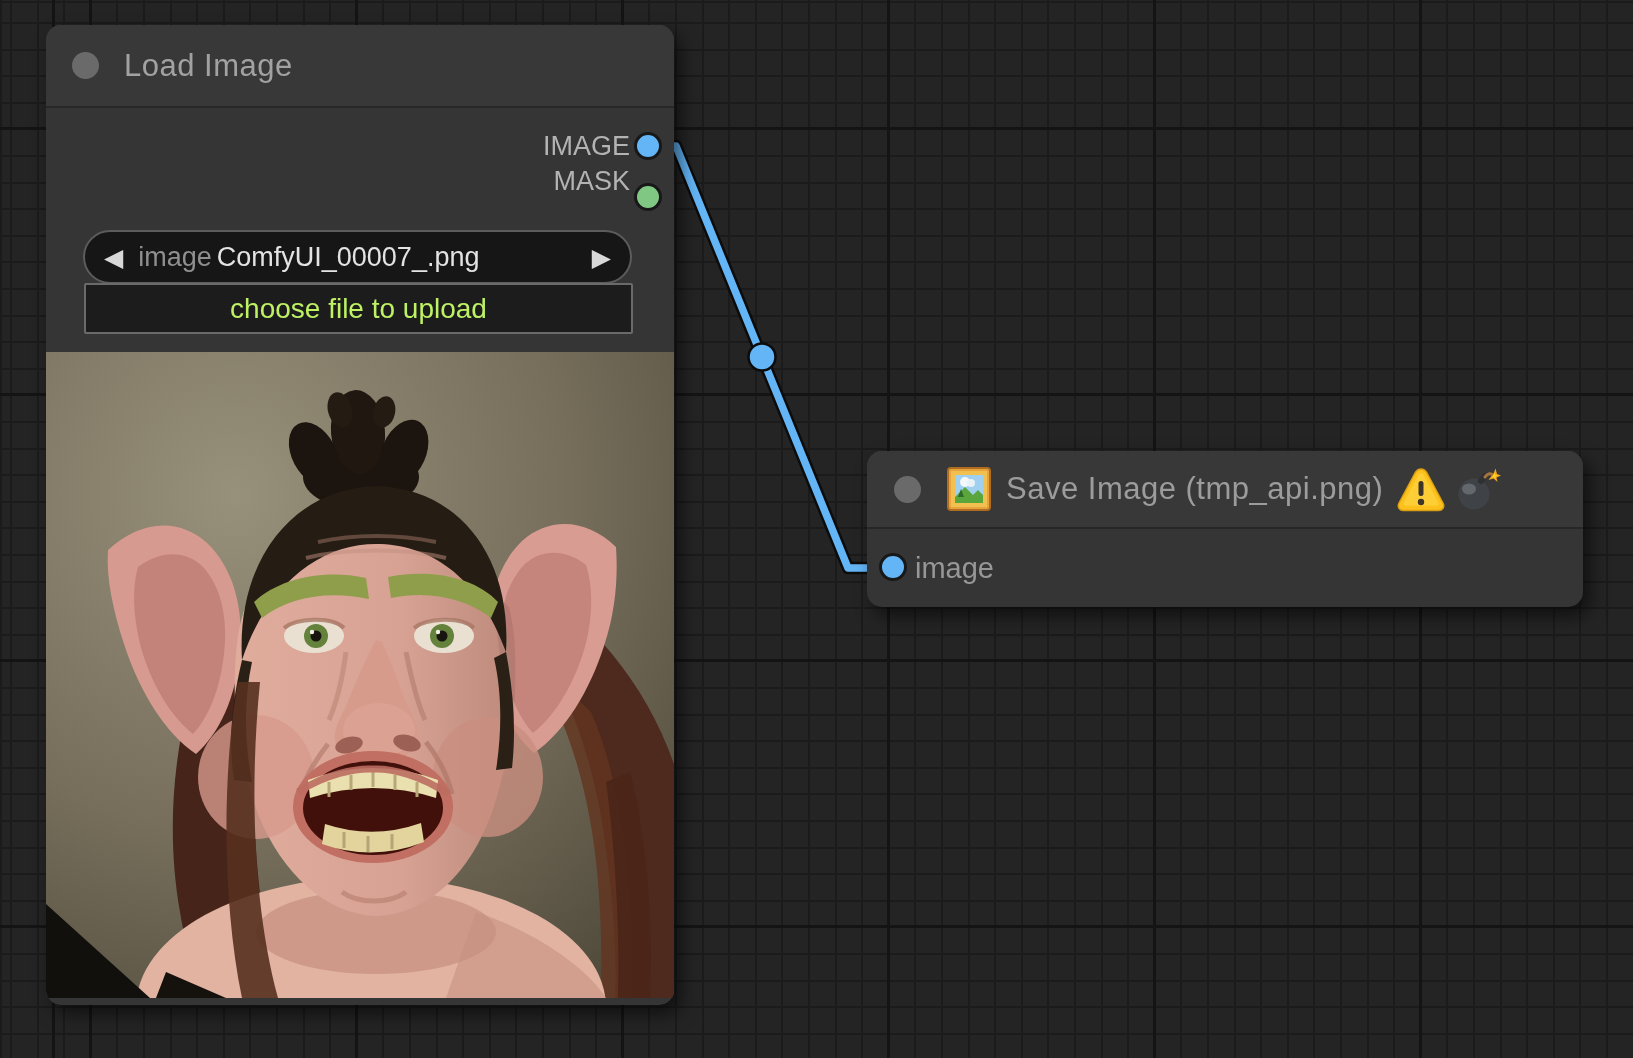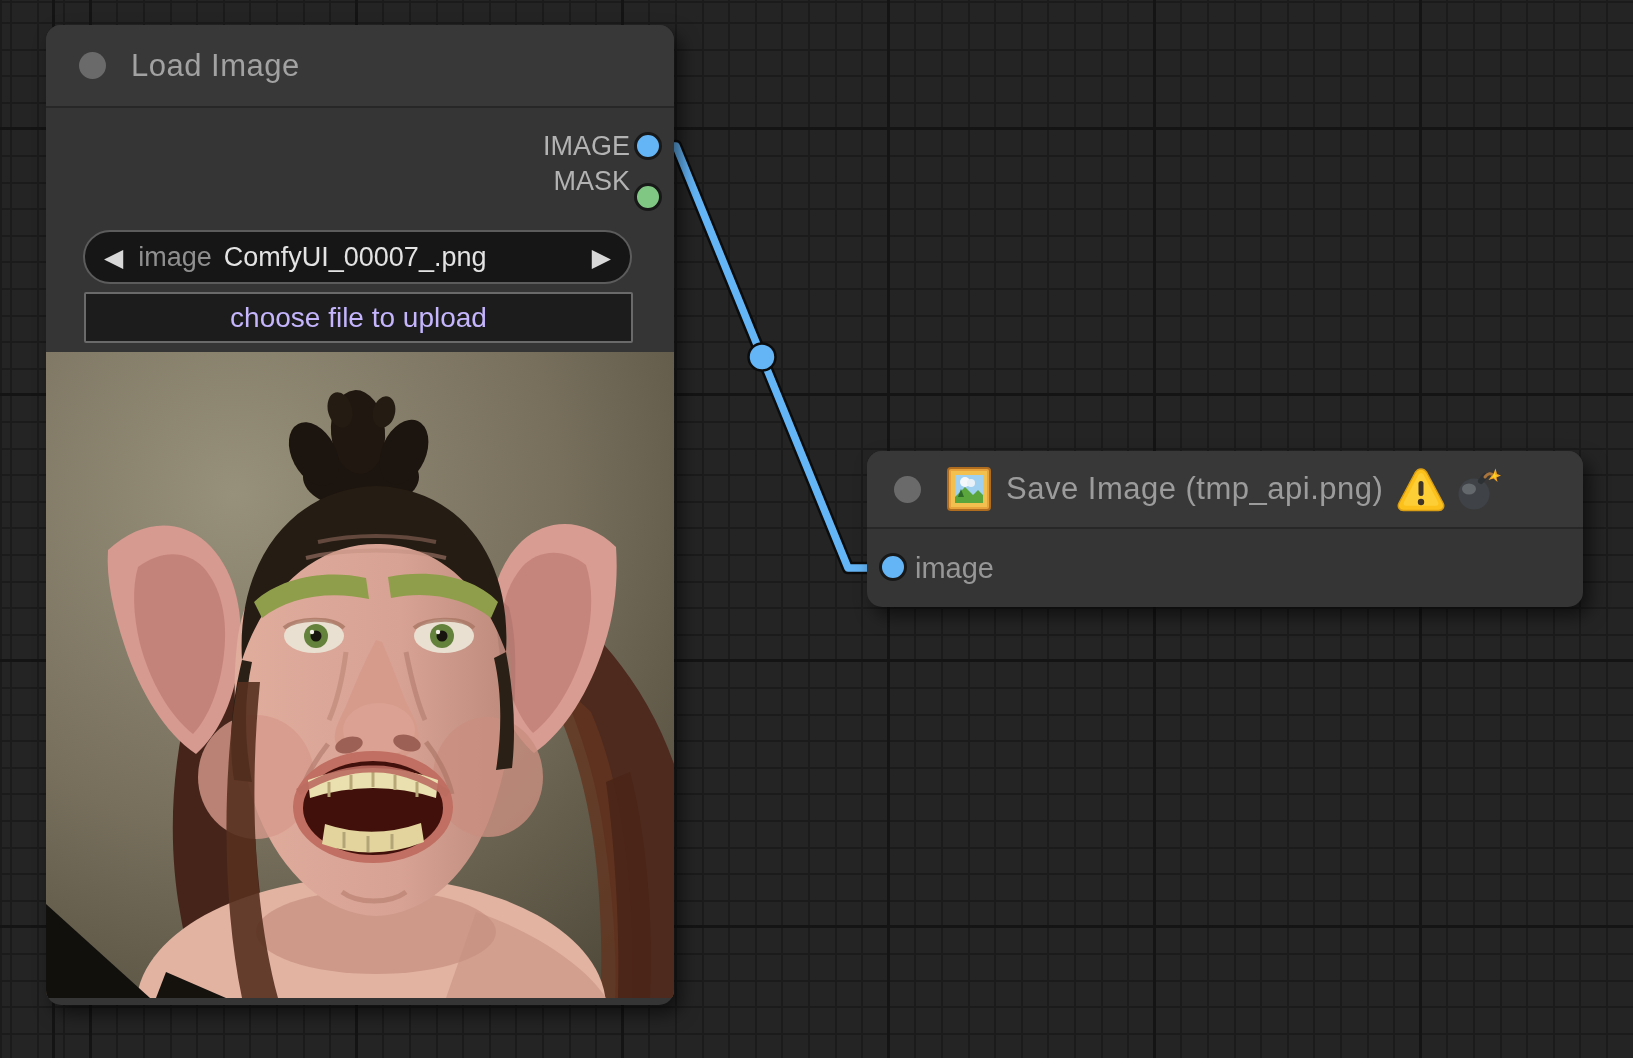--- a/index.html
+++ b/index.html
@@ -47,32 +47,32 @@
   }
   .combo{
     position:absolute;left:37px;top:205px;width:549px;height:54px;
     box-sizing:border-box;background:#161616;border:2px solid #5c5c5c;
     border-radius:27px;display:flex;align-items:center;font-size:27px;
   }
   .combo .arrow{color:#d8d8d8;font-size:25px;line-height:1;}
   .arrow-left{margin-left:19px;}
   .arrow-right{margin-left:auto;margin-right:19px;}
   .combo .param{color:#8f8f8f;margin-left:15px;}
-  .combo .value{color:#e3e3e3;margin-left:12px;white-space:nowrap;}
+  .combo .value{color:#e3e3e3;margin-left:5px;white-space:nowrap;}
   .upload-btn{
-    position:absolute;left:38px;top:267px;width:549px;height:51px;
+    position:absolute;left:38px;top:258px;width:549px;height:51px;
     box-sizing:border-box;background:#1c1c1c;border:2px solid #6a6a6a;
     border-radius:2px;display:flex;align-items:center;justify-content:center;
-    color:#c4b5fd;font-size:28px;cursor:pointer;
+    color:#bef264;font-size:28px;cursor:pointer;
   }
   .preview{
     position:absolute;left:0;top:327px;width:628px;height:646px;display:block;
   }
   #load-node{left:46px;top:25px;width:628px;height:980px;}
-  #load-node .title-bar{height:83px;padding-left:33px;gap:25px;}
+  #load-node .title-bar{height:83px;padding-left:26px;gap:25px;}
   #save-node{left:867px;top:451px;width:716px;height:156px;}
   #save-node .title-bar{height:78px;padding-left:27px;gap:0;}
   #save-node .title-text{color:#9c9c9c;margin-left:15px;}
   .title-icon{flex:0 0 auto;display:block;}
   .input-label{
     position:absolute;left:48px;top:100px;color:#979797;font-size:29px;line-height:34px;
   }
   #wire-svg{position:absolute;left:0;top:0;pointer-events:none;}
 </style>
 </head>

